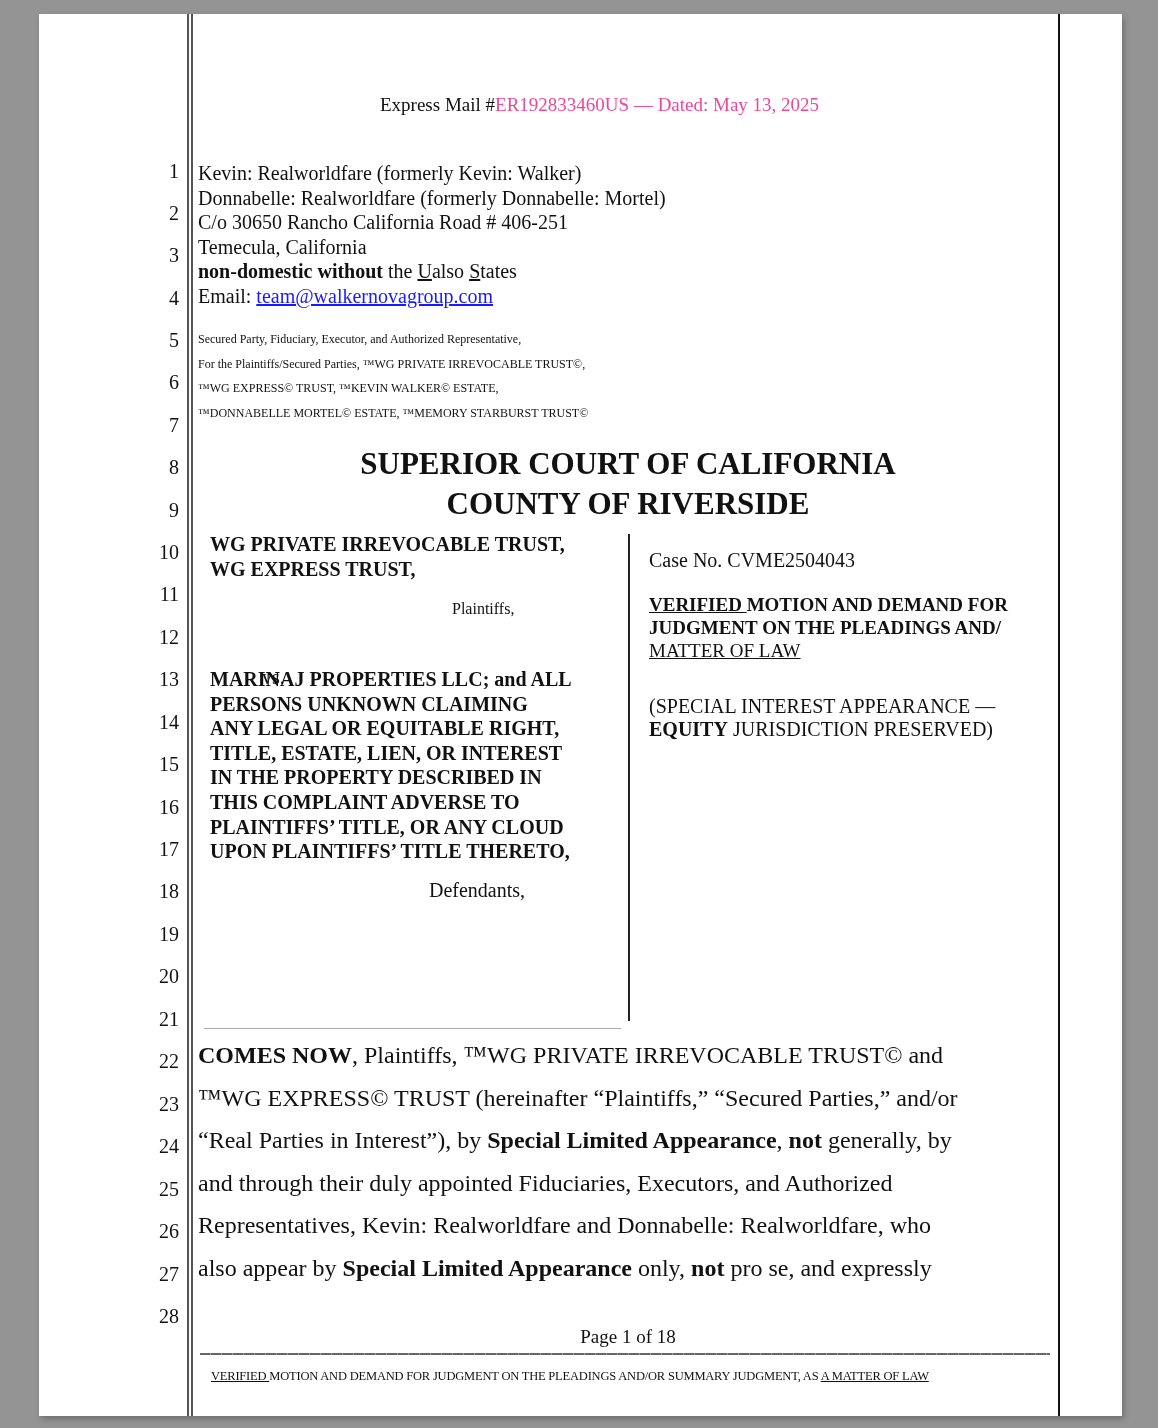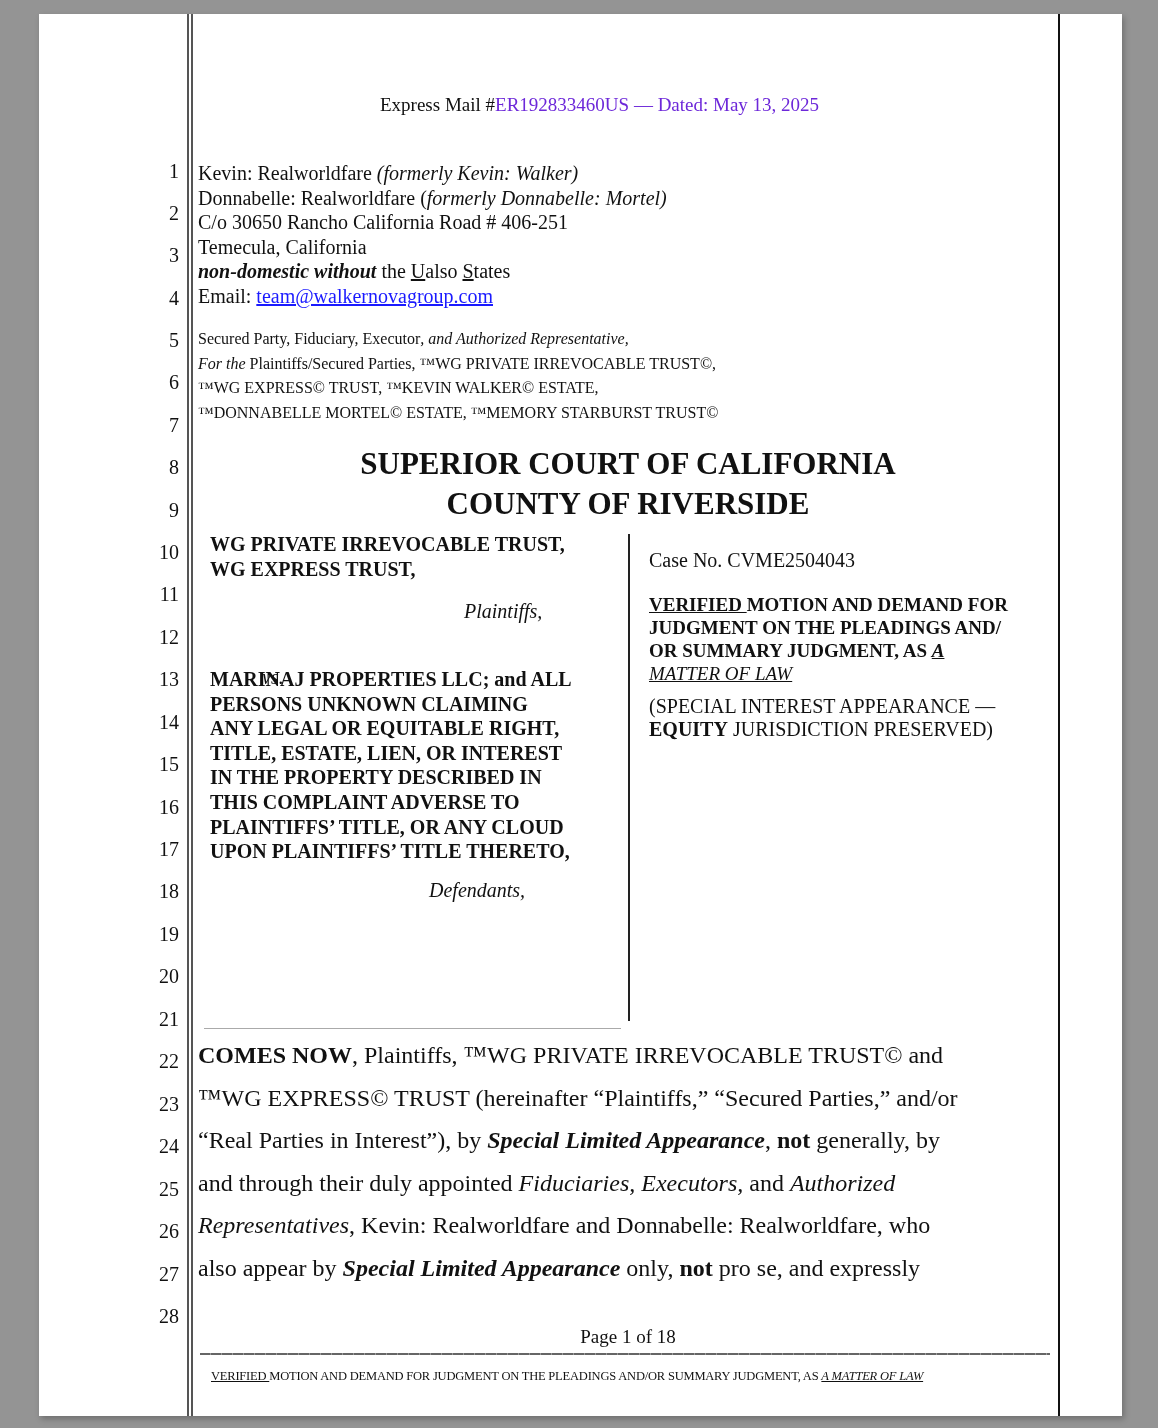--- a/index.html
+++ b/index.html
@@ -7,27 +7,27 @@
          font-family:"Liberation Serif","DejaVu Serif",serif; color:#111; }
   .page { position:absolute; left:39px; top:14px; width:1083px; height:1402px; background:#fff;
           box-shadow: 2px 3px 6px rgba(0,0,0,0.25); }
   .vline { position:absolute; top:0; bottom:0; width:2px; background:#555; }
   .vline.l1 { left:148px; }
   .vline.l2 { left:152px; }
   .vline.r { left:1019px; width:2px; background:#111; }
   .abs { position:absolute; white-space:nowrap; }
   .lnum { position:absolute; left:100px; width:40px; text-align:right; font-size:20px; color:#111; }
   .header-mail { left:341px; top:80px; font-size:19px; }
-  .blue { color:#6d28d9; }
+  .blue { color:#ec4899; }
   .caption { left:159px; font-size:20px; line-height:24.5px; }
   .caption a { color:#1a1aff; text-decoration:underline;text-align:right; }
-  .small { left:159px; font-size:16px; line-height:24.5px; }
+  .small { left:159px; font-size:12px; line-height:24.5px; }
   .court { left:159px; width:860px; text-align:center; font-weight:bold; font-size:31px; line-height:40px; }
   .left-col { left:171px; font-weight:bold; font-size:20px; line-height:24.6px; }
-  .italic { font-style:italic; }
+  .italic { }
   .center-divider { position:absolute; left:589px; top:520px; height:487px; width:2px; background:#222; }
   .bottom-rule { position:absolute; left:165px; top:1014px; width:417px; height:1px; background:#aaa; }
   .right-col { left:610px; font-size:20px; line-height:23px; }
   .rc-title { left:610px; font-weight:bold; font-size:19px; line-height:23px; }
   .u { text-decoration:underline; }
   .body-line { left:159px; font-size:24px; }
   .footer-page { left:159px; width:860px; text-align:center; top:1312px; font-size:19px; }
   .footer-rule { position:absolute; left:161px; top:1339px; width:850px; height:2px;
                  background: repeating-linear-gradient(90deg,#666 0 10px,#999 10px 11px); }
   .footer-title { left:172px; top:1355px; font-size:12.5px; letter-spacing:-0.2px; }
@@ -93,42 +93,41 @@
 
   <div class="abs court" style="top:430px">
     <div>SUPERIOR COURT OF CALIFORNIA</div>
     <div>COUNTY OF RIVERSIDE</div>
   </div>
 
   <div class="abs left-col" style="top:518px">
     <div>WG PRIVATE IRREVOCABLE TRUST,</div>
     <div>WG EXPRESS TRUST,</div>
   </div>
-  <div class="abs italic" style="left:413px; top:586px; font-size:20px;margin-left:12px;">Plaintiffs,</div>
+  <div class="abs italic" style="left:413px; top:586px; font-size:16px;">Plaintiffs,</div>
   <div class="abs italic" style="left:223px; top:652px; font-size:20px;">vs.</div>
   <div class="abs left-col" style="top:653px">
     <div>MARINAJ PROPERTIES LLC; and ALL</div>
     <div>PERSONS UNKNOWN CLAIMING</div>
     <div>ANY LEGAL OR EQUITABLE RIGHT,</div>
     <div>TITLE, ESTATE, LIEN, OR INTEREST</div>
     <div>IN THE PROPERTY DESCRIBED IN</div>
     <div>THIS COMPLAINT ADVERSE TO</div>
     <div>PLAINTIFFS’ TITLE, OR ANY CLOUD</div>
     <div>UPON PLAINTIFFS’ TITLE THERETO,</div>
   </div>
   <div class="abs italic" style="left:390px; top:865px; font-size:20px;">Defendants,</div>
 
   <div class="center-divider"></div>
   <div class="bottom-rule"></div>
 
   <div class="abs right-col" style="top:535px">Case No. CVME2504043</div>
   <div class="abs rc-title" style="top:579px">
     <div><span class="u">VERIFIED </span><span>MOTION AND DEMAND FOR</span></div>
     <div>JUDGMENT ON THE PLEADINGS AND/</div>
-    <div><span>OR SUMMARY JUDGMENT, AS </span><span class="u italic">A</span></div>
     <div class="u italic" style="font-weight:normal">MATTER OF LAW</div>
   </div>
   <div class="abs right-col" style="top:681px">
     <div>(SPECIAL INTEREST APPEARANCE —</div>
     <div><b>EQUITY</b><span> JURISDICTION PRESERVED)</span></div>
   </div>
 
   <div class="abs body-line" style="top:1028px"><b>COMES NOW</b><span>, Plaintiffs, ™WG PRIVATE IRREVOCABLE TRUST© and</span></div>
   <div class="abs body-line" style="top:1071px">™WG EXPRESS© TRUST (hereinafter “Plaintiffs,” “Secured Parties,” and/or</div>
   <div class="abs body-line" style="top:1113px"><span>“Real Parties in Interest”), by </span><b class="italic">Special Limited Appearance</b><span>, </span><b>not</b><span> generally, by</span></div>

